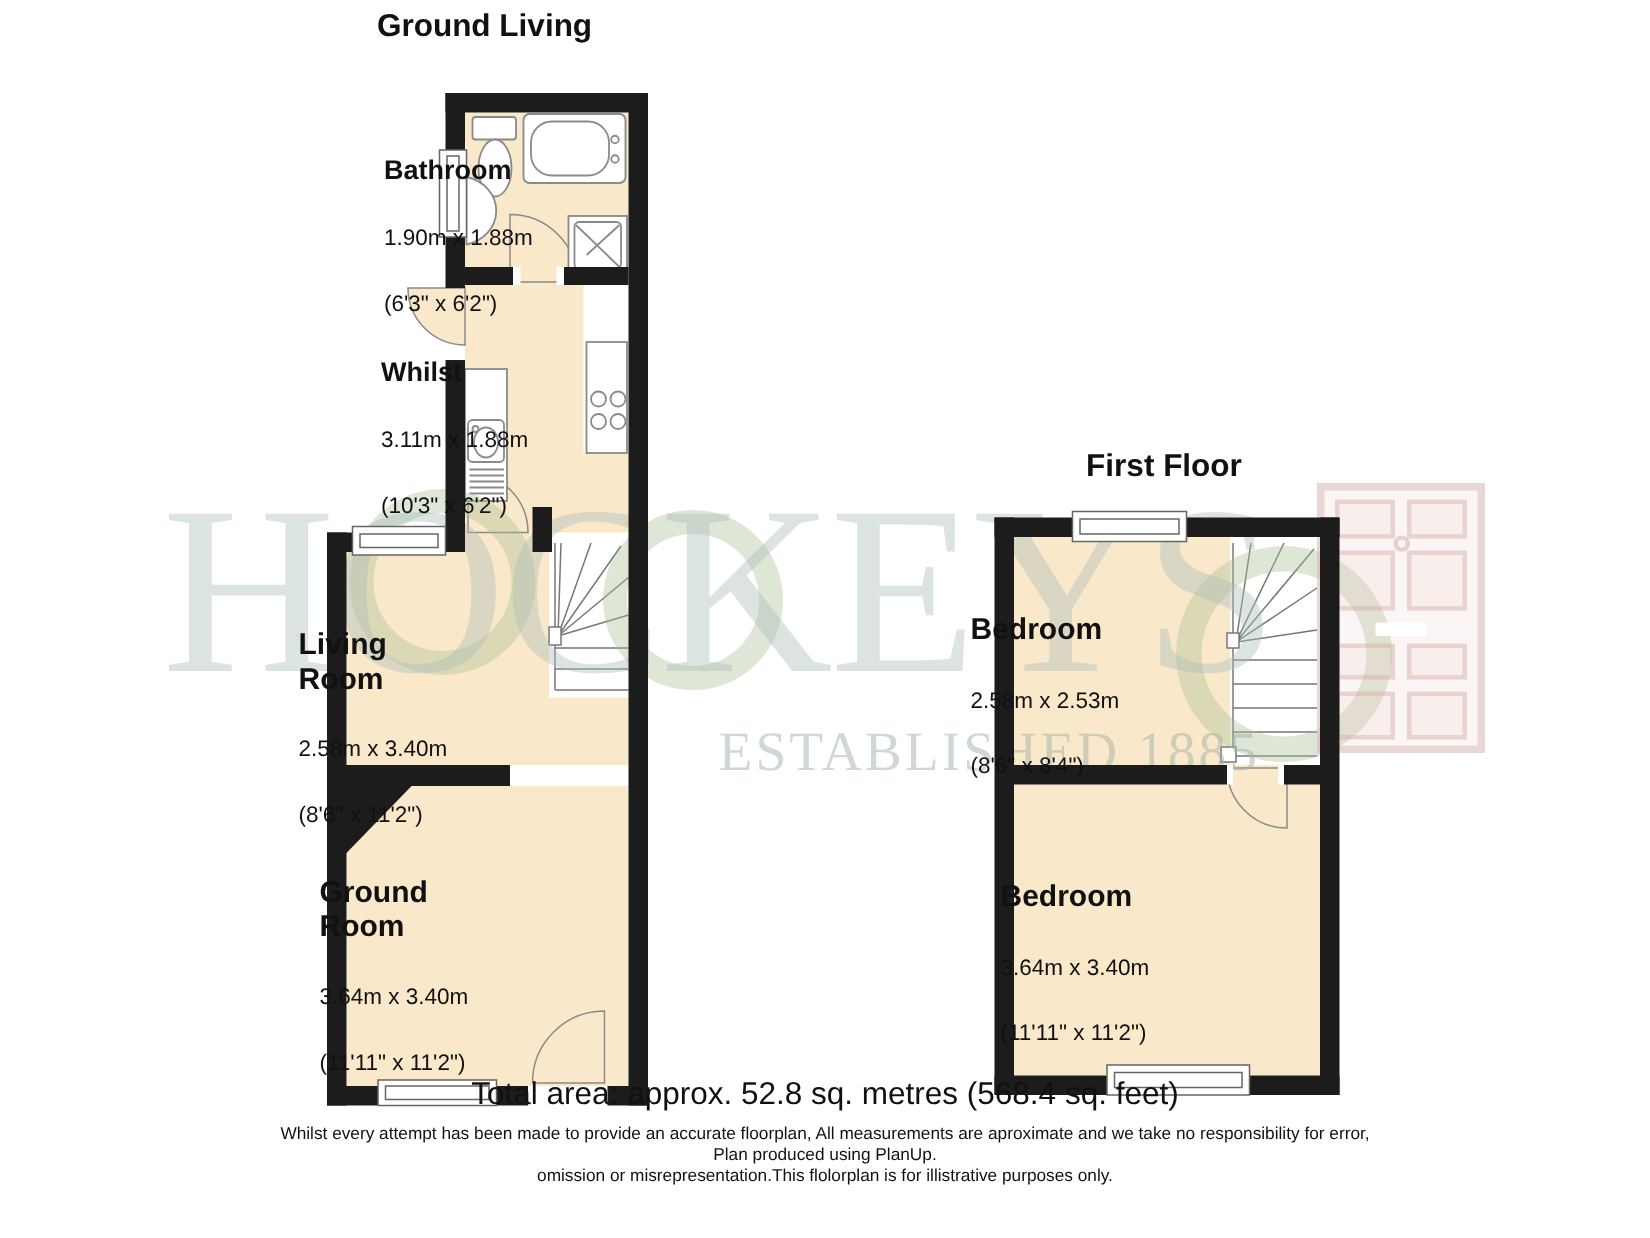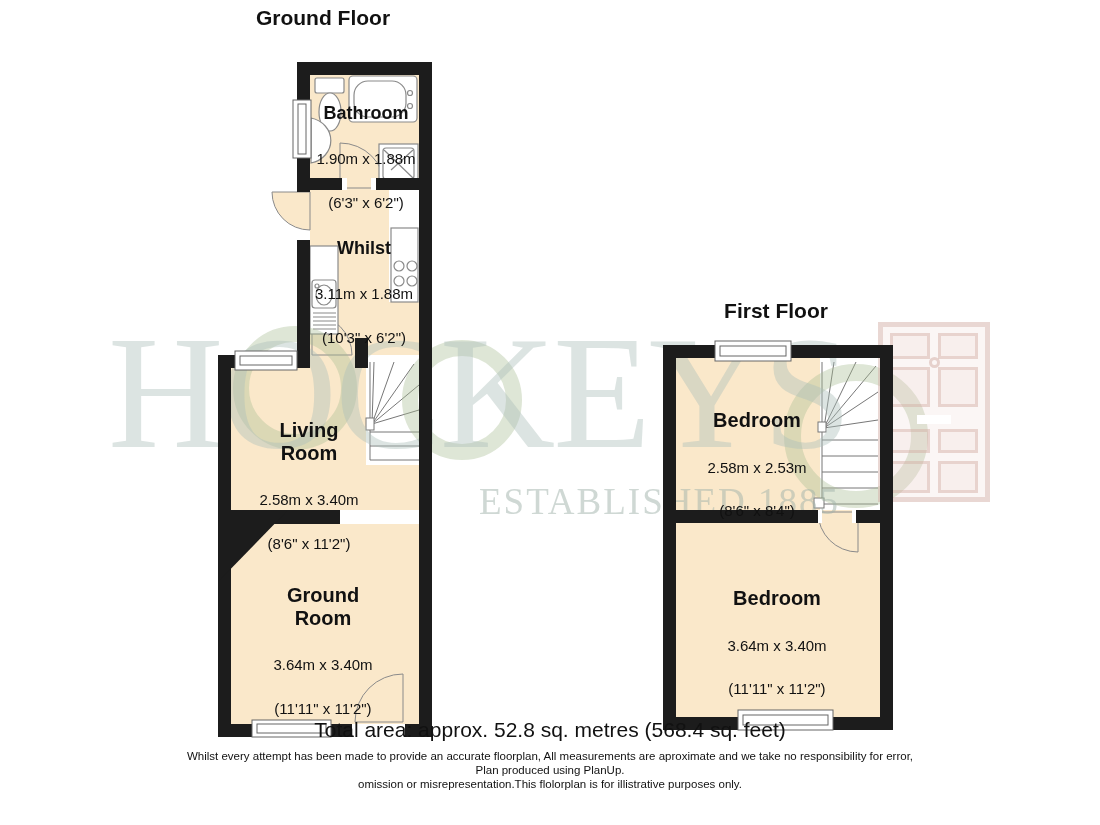--- a/index.html
+++ b/index.html
@@ -17,21 +17,21 @@
   .wm-door{position:absolute;left:878px;top:322px;width:112px;height:180px;box-sizing:border-box;
            border:5px solid rgba(205,165,155,0.38);background:rgba(235,205,198,0.18);}
   .wm-panel{position:absolute;box-sizing:border-box;border:3px solid rgba(205,165,155,0.38);
             background:rgba(235,205,198,0.16);}
   .wm-letterbox{position:absolute;background:#fff;}
   .wm-knocker{position:absolute;box-sizing:border-box;border:3px solid rgba(205,165,155,0.45);
               border-radius:50%;}
   
   .title{position:absolute;transform:translateX(-50%);font-size:21px;font-weight:bold;
          white-space:nowrap;z-index:6;}
-  .room-label{position:absolute;transform:translateX(-50%);text-align:center;z-index:6;width:220px;}
+  .room-label{position:absolute;transform:translateX(-50%);text-align:left;z-index:6;width:220px;}
   .rname{font-weight:bold;font-size:20px;line-height:1.13;white-space:pre-line;}
   .rname.sm{font-size:18px;}
   .rdim{font-size:15px;line-height:1.06;margin-top:28px;}
   .footer{position:absolute;left:0;top:718px;width:1100px;text-align:center;z-index:6;}
   .total{font-size:21px;margin-bottom:7px;}
   .disc{font-size:11.5px;line-height:1.22;}
   svg{display:block;}
 </style>
 </head>
 <body>
@@ -186,21 +186,21 @@
         <rect x="715" y="341" width="76" height="20"></rect>
           <rect x="720" y="346" width="66" height="10"></rect>
       </g>
       <g>
         <rect x="738" y="710" width="95" height="20"></rect>
           <rect x="743" y="715" width="85" height="10"></rect>
       </g>
     </g>
   </svg>
 
-  <div class="title" style="left:323px;top:6px">Ground Floor</div>
+  <div class="title" style="left:323px;top:6px">Ground Living</div>
   <div class="title" style="left:776px;top:299px">First Floor</div>
 
   <div class="room-label" style="left:366px;top:103px">
     <div class="rname sm">Bathroom</div>
     <div class="rdim">1.90m x 1.88m</div>
     <div class="rdim">(6'3" x 6'2")</div>
   </div>
 
   <div class="room-label" style="left:364px;top:238px">
     <div class="rname sm">Whilst</div>

